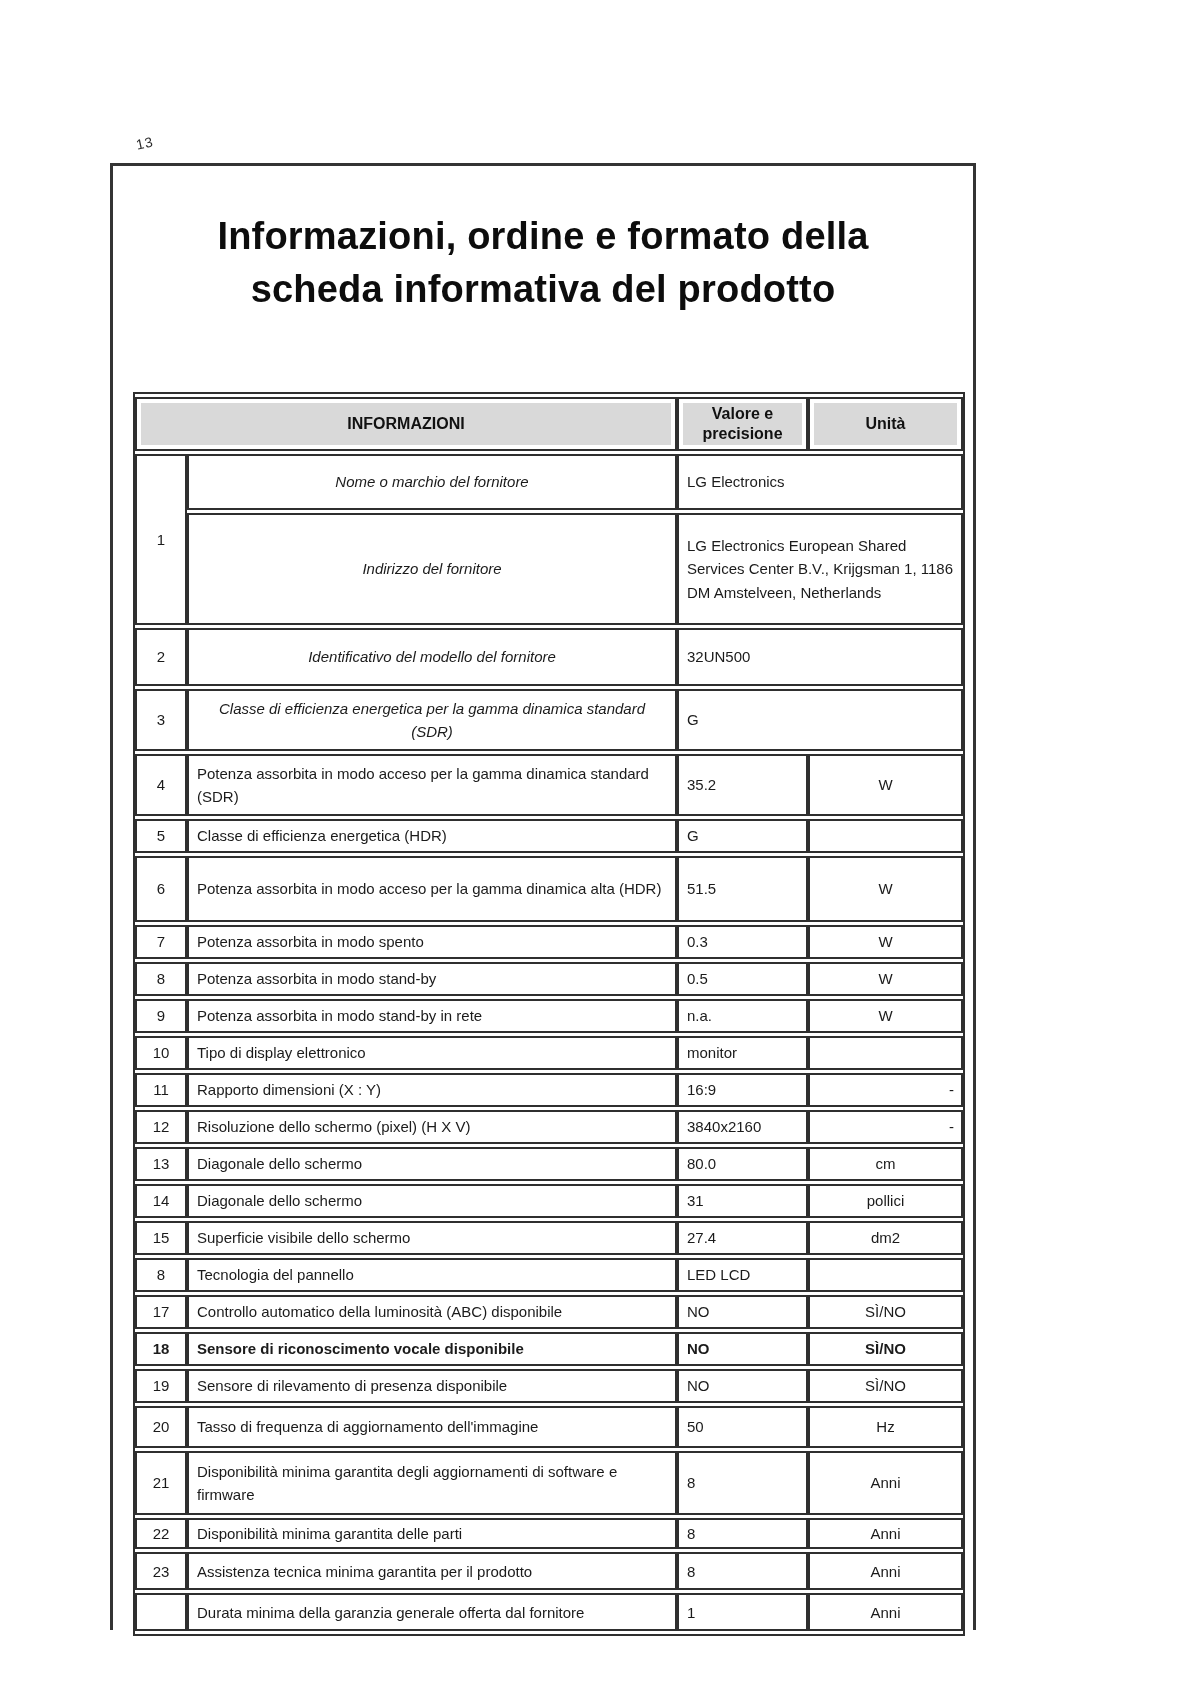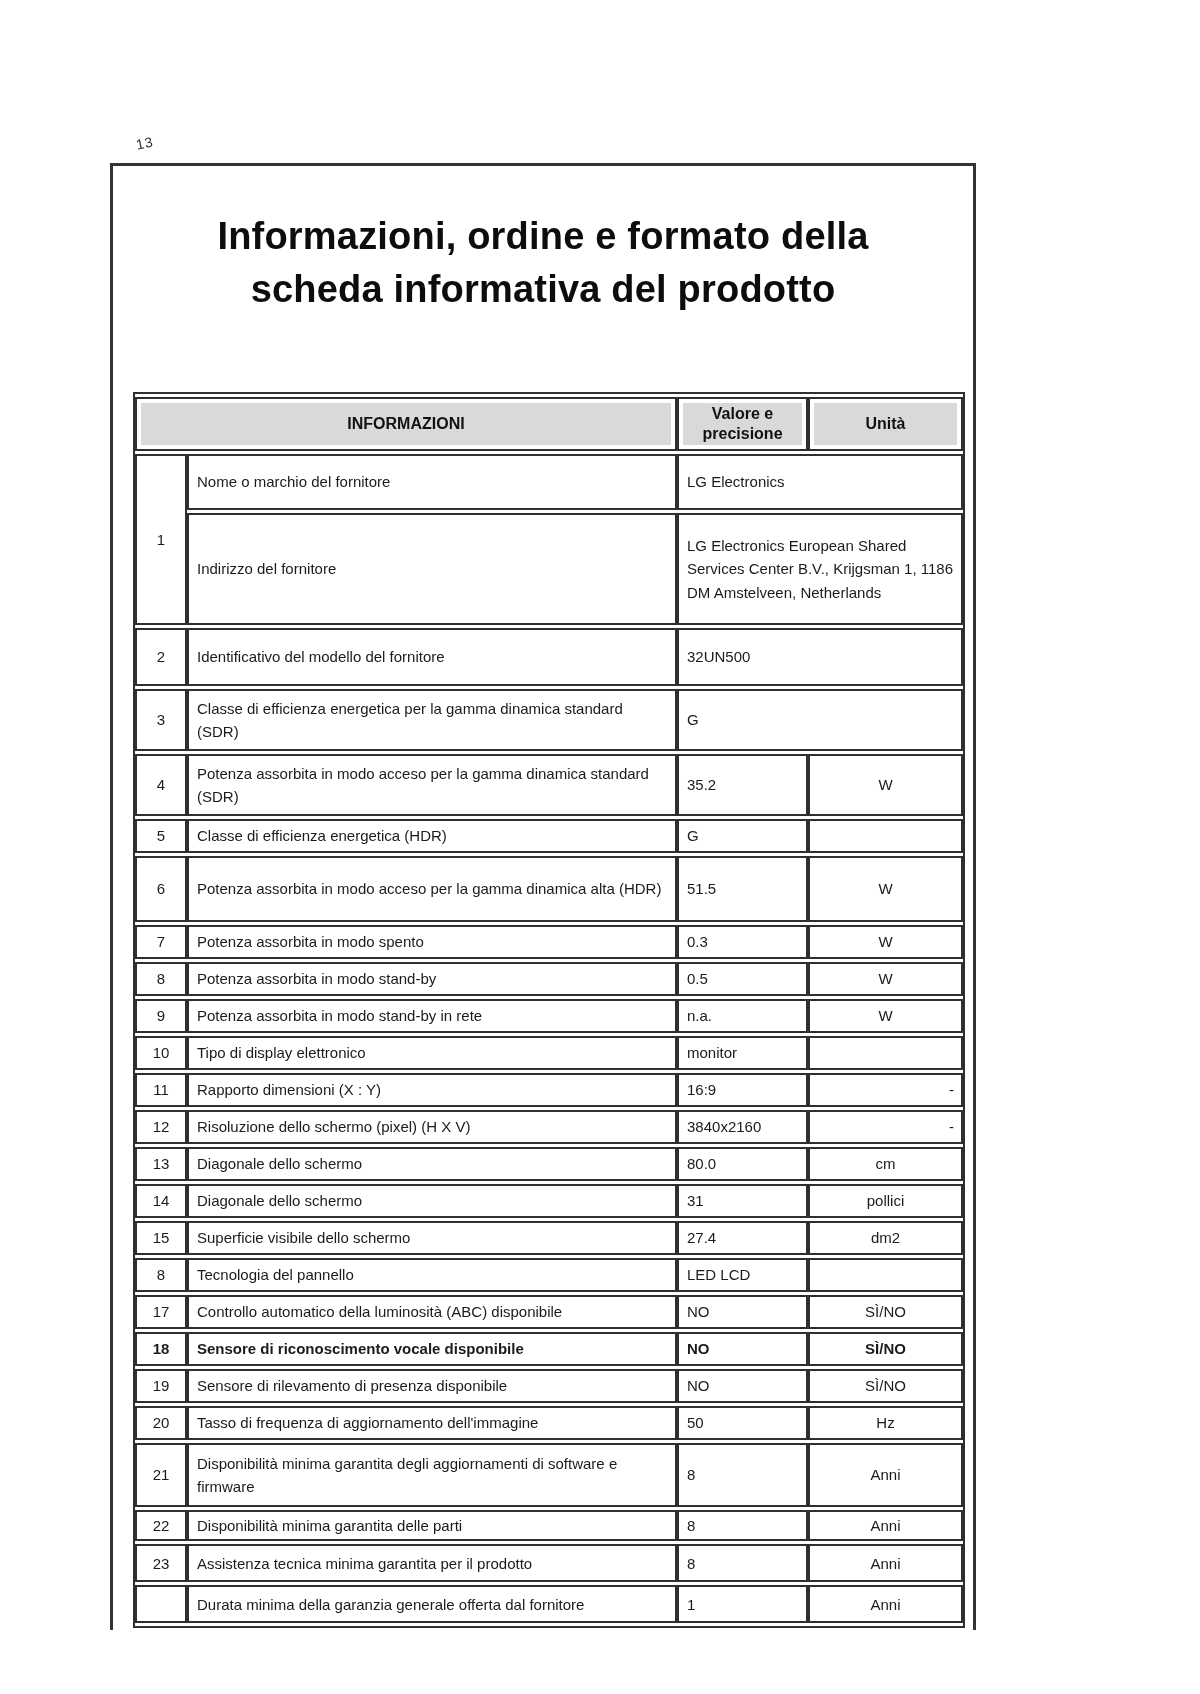--- a/index.html
+++ b/index.html
@@ -55,21 +55,21 @@
   .hdr-fill{
     background:#d9d9d9;
     height:100%;
     display:flex;flex-direction:column;
     align-items:center;justify-content:center;
     font-weight:bold;font-size:16px;line-height:1.25;
     color:#111;
   }
   td.num{text-align:center;padding:2px 2px;}
   td.info{text-align:left;}
-  td.info.center{}
+  td.info.center{text-align:center;font-style:italic;}
   td.val{text-align:left;}
   td.unit{text-align:center;}
   td.unit.right{text-align:right;padding-right:7px;}
 </style>
 </head>
 <body>
 
 <div class="page-num">13</div>
 
 <div class="doc-box">
@@ -211,21 +211,21 @@
         <td class="info">Sensore di riconoscimento vocale disponibile</td>
         <td class="val">NO</td>
         <td class="unit">SÌ/NO</td>
       </tr>
       <tr style="height: 34px;">
         <td class="num">19</td>
         <td class="info">Sensore di rilevamento di presenza disponibile</td>
         <td class="val">NO</td>
         <td class="unit">SÌ/NO</td>
       </tr>
-      <tr style="height: 34px;">
+      <tr style="height: 42px;">
         <td class="num">20</td>
         <td class="info">Tasso di frequenza di aggiornamento dell'immagine</td>
         <td class="val">50</td>
         <td class="unit">Hz</td>
       </tr>
       <tr style="height: 64px;">
         <td class="num">21</td>
         <td class="info">Disponibilità minima garantita degli aggiornamenti di software e firmware</td>
         <td class="val">8</td>
         <td class="unit">Anni</td>

